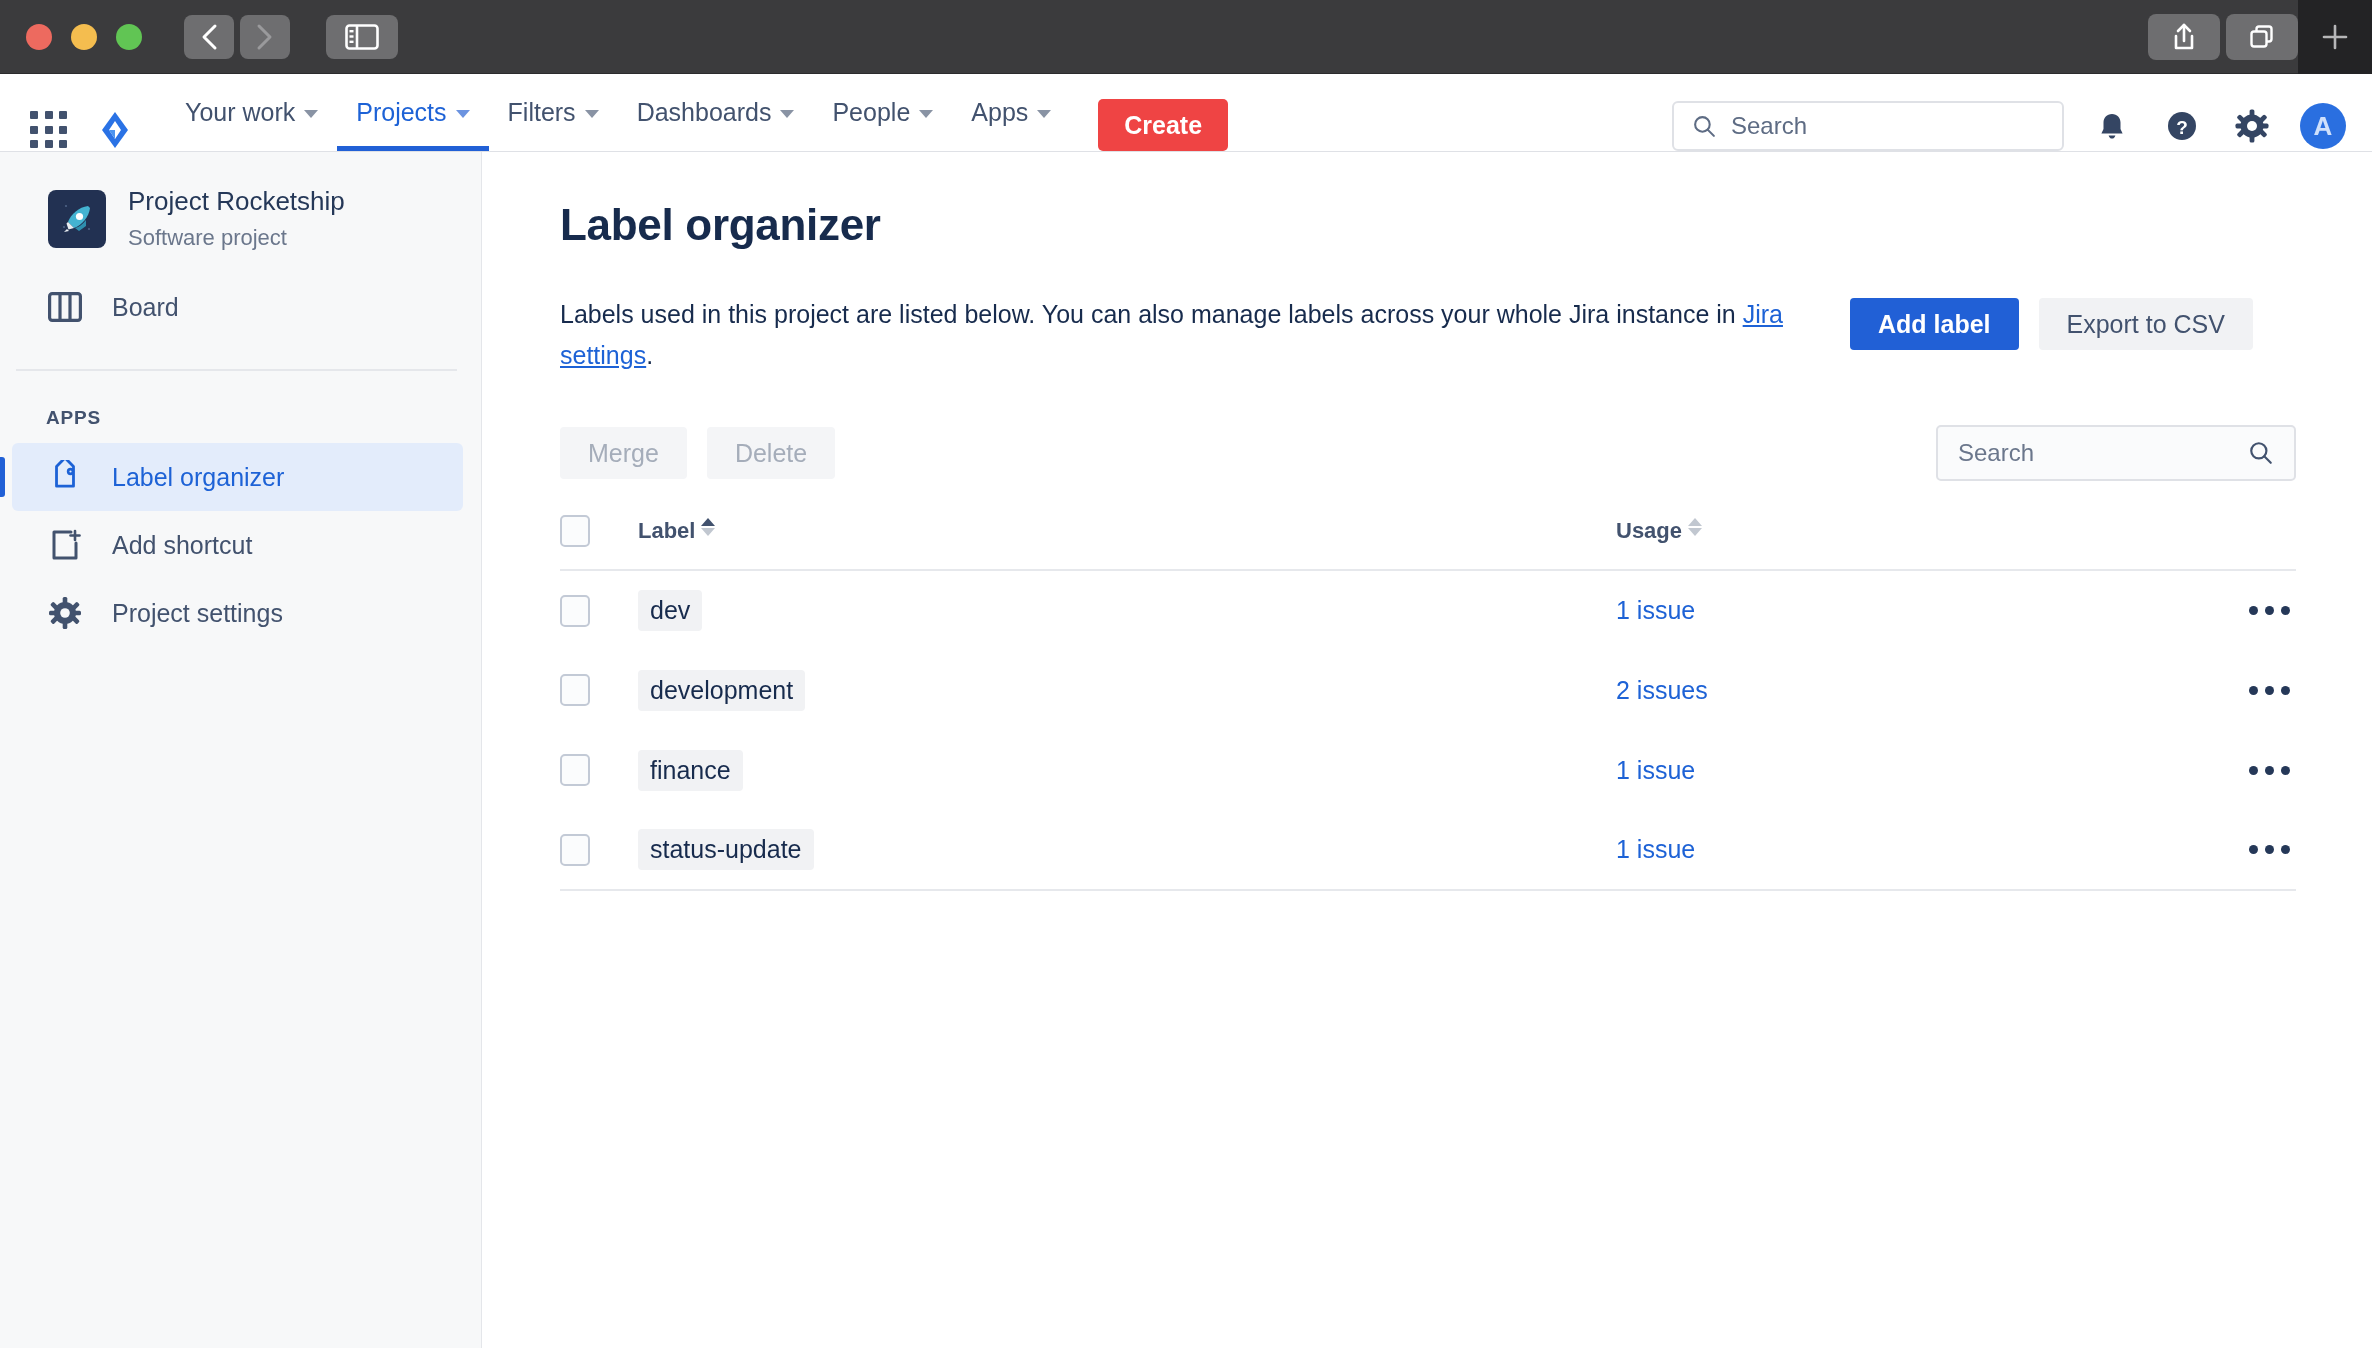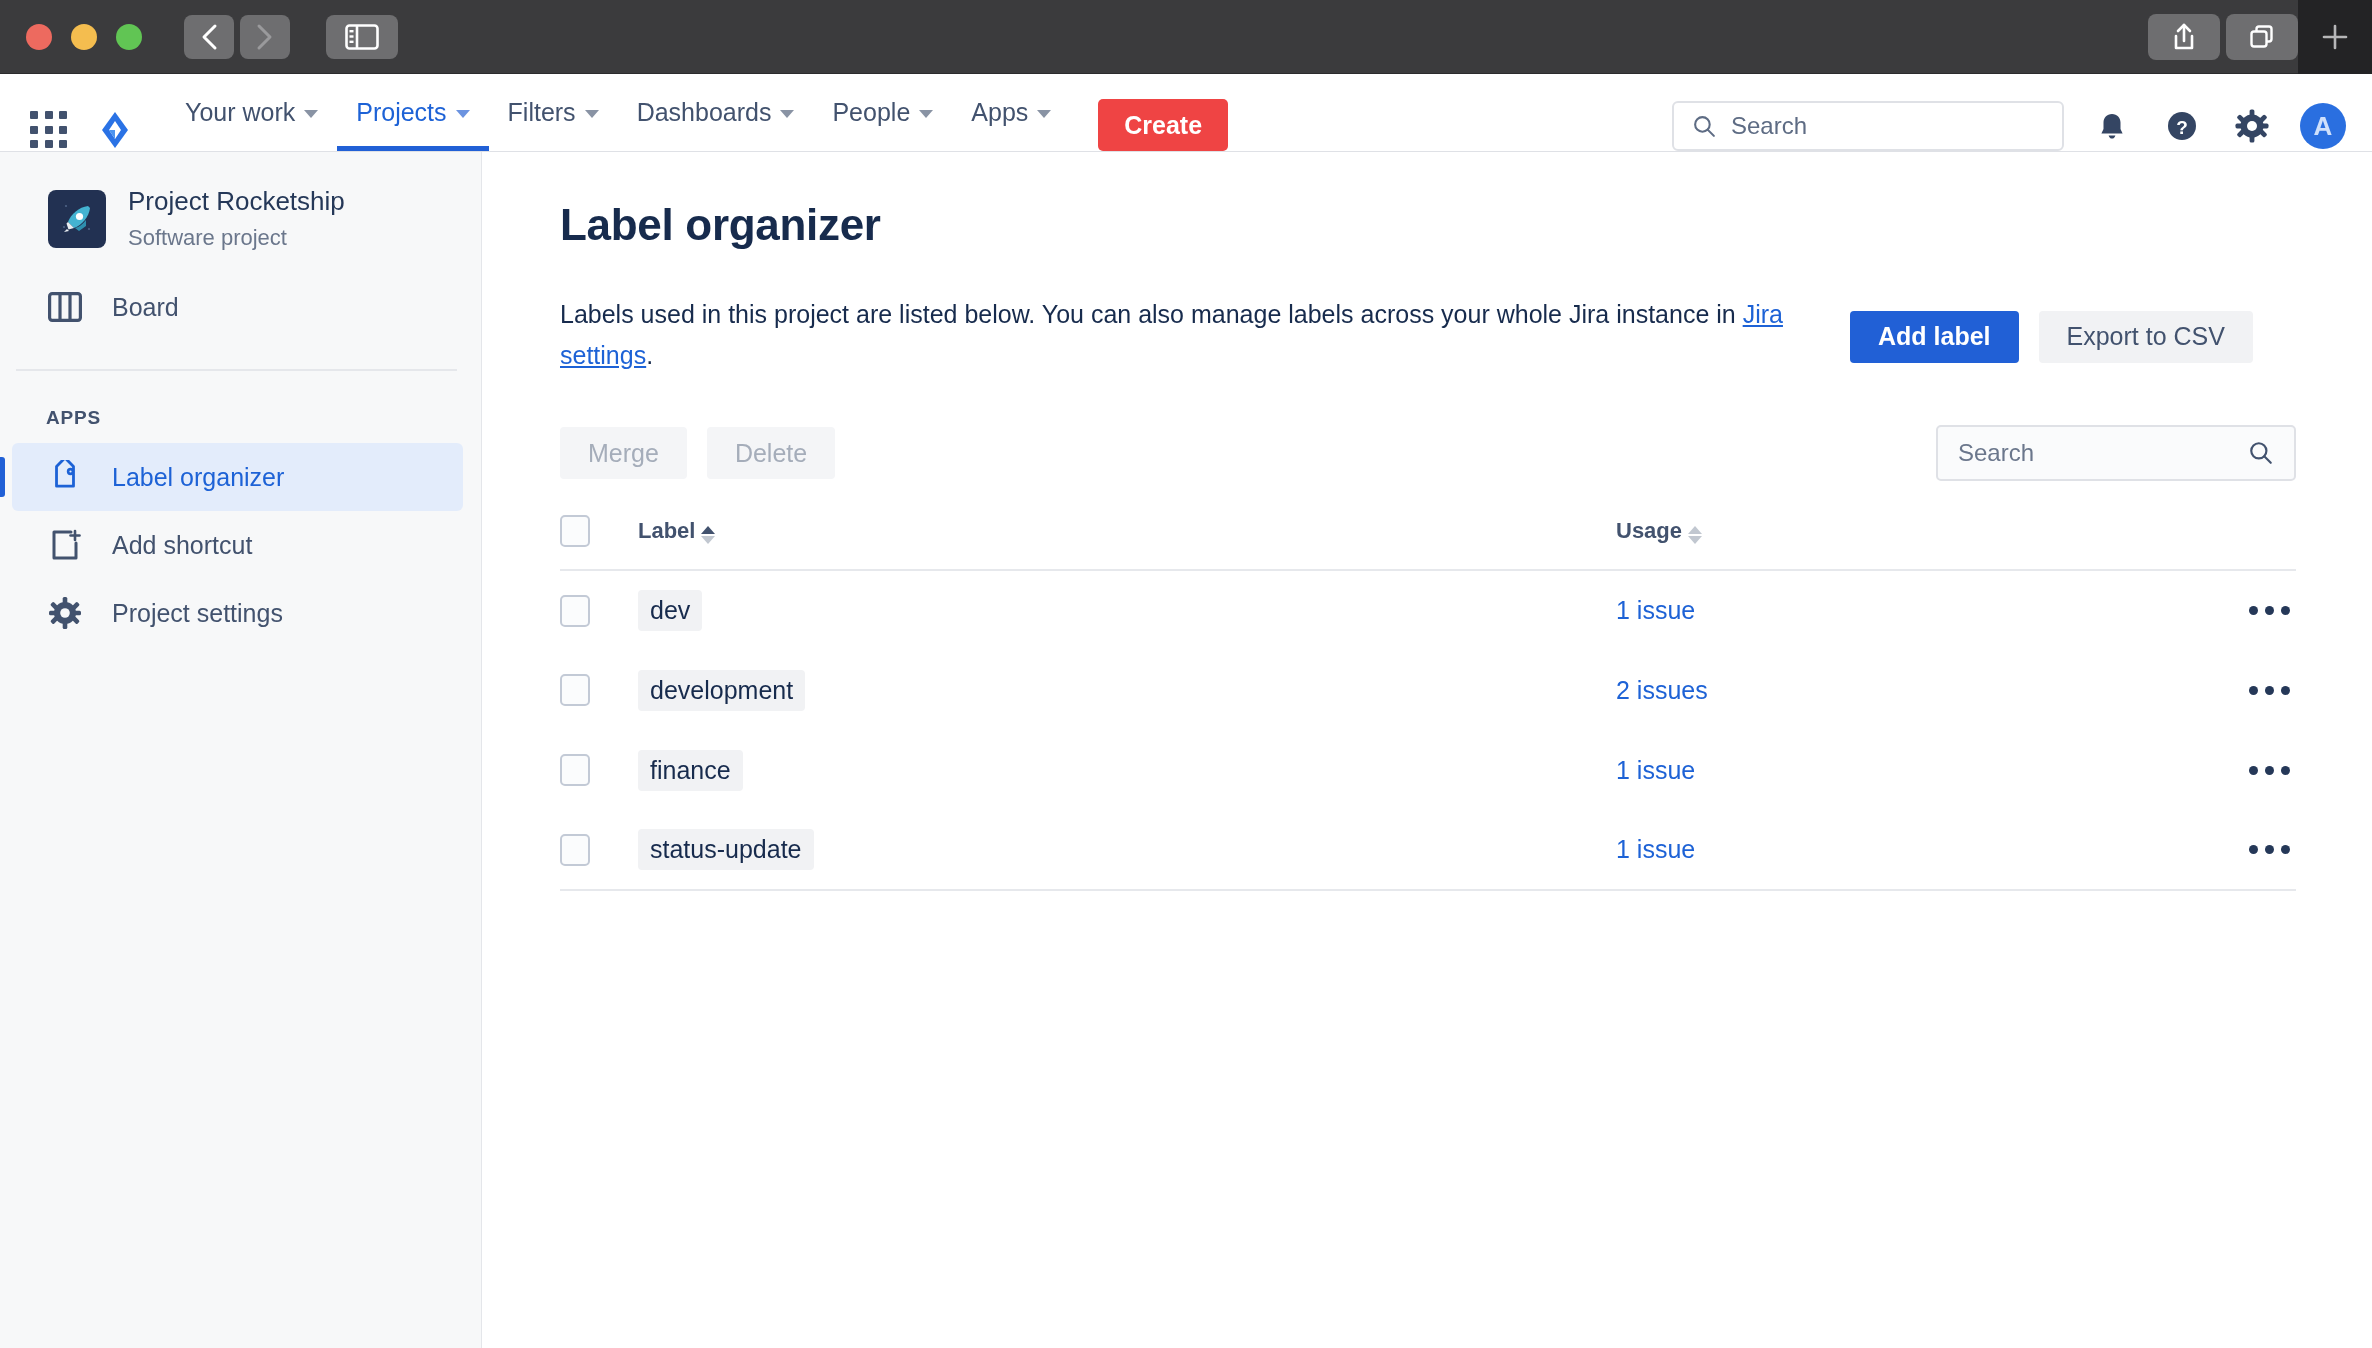--- a/index.html
+++ b/index.html
@@ -152,21 +152,21 @@
   .side-section {
     font-size: 19px; font-weight: 700; color: #42526e;
     letter-spacing: 0.8px; padding: 36px 0 14px 46px;
   }
   .board-wrap { margin-top: 22px; }
 
   
   .main { flex: 1; background: #fff; padding: 48px 76px 0 78px; min-width: 0; }
   .page-title { font-size: 44px; font-weight: 600; color: #172b4d; letter-spacing: -0.3px; }
 
-  .desc-row { display: flex; align-items: center; margin-top: 44px; gap: 40px; }
+  .desc-row { display: flex; align-items: flex-start; margin-top: 44px; gap: 40px; }
   .desc {
     font-size: 25px; color: #172b4d; line-height: 1.62; max-width: 1250px; flex: 1;
   }
   .desc a { color: #1d62d6; text-decoration: underline; }
   .head-actions { display: flex; gap: 20px; flex-shrink: 0; padding-top: 4px;}
   .btn {
     border: none; border-radius: 4px; font-size: 25px; font-weight: 500;
     height: 52px; padding: 0 28px; cursor: pointer; font-family: inherit;
   }
   .btn.primary { background: #2160d6; color: #fff; font-weight: 600;}
@@ -191,21 +191,21 @@
     padding-bottom: 22px; border-bottom: 2px solid #e6e8ec;
   }
   .col-check { width: 78px; }
   .col-label { width: auto; }
   .col-usage { width: 560px; }
   .col-more { width: 120px; }
   table.labels tbody td {
     padding: 0; height: 80px; vertical-align: middle;
   }
   table.labels tbody tr:last-child td { border-bottom: 2px solid #e6e8ec; }
-  .hdr-cell { display: inline-flex; align-items: flex-end; gap: 6px; cursor: pointer; }
+  .hdr-cell { display: inline-flex; align-items: flex-start; gap: 6px; cursor: pointer; }
   .sorter { display: inline-flex; flex-direction: column; gap: 2px; }
   .sorter .up { width:0;height:0;border-left:7px solid transparent;border-right:7px solid transparent;border-bottom:8px solid #c1c7d0;}
   .sorter .down { width:0;height:0;border-left:7px solid transparent;border-right:7px solid transparent;border-top:8px solid #c1c7d0;}
   .sorter.asc .up { border-bottom-color: #42526e; }
 
   .cbox {
     width: 30px; height: 32px; border: 2px solid #c3cad6;
     border-radius: 5px; background: #fbfcfd; cursor: pointer; display:block;
   }
   .chip {

